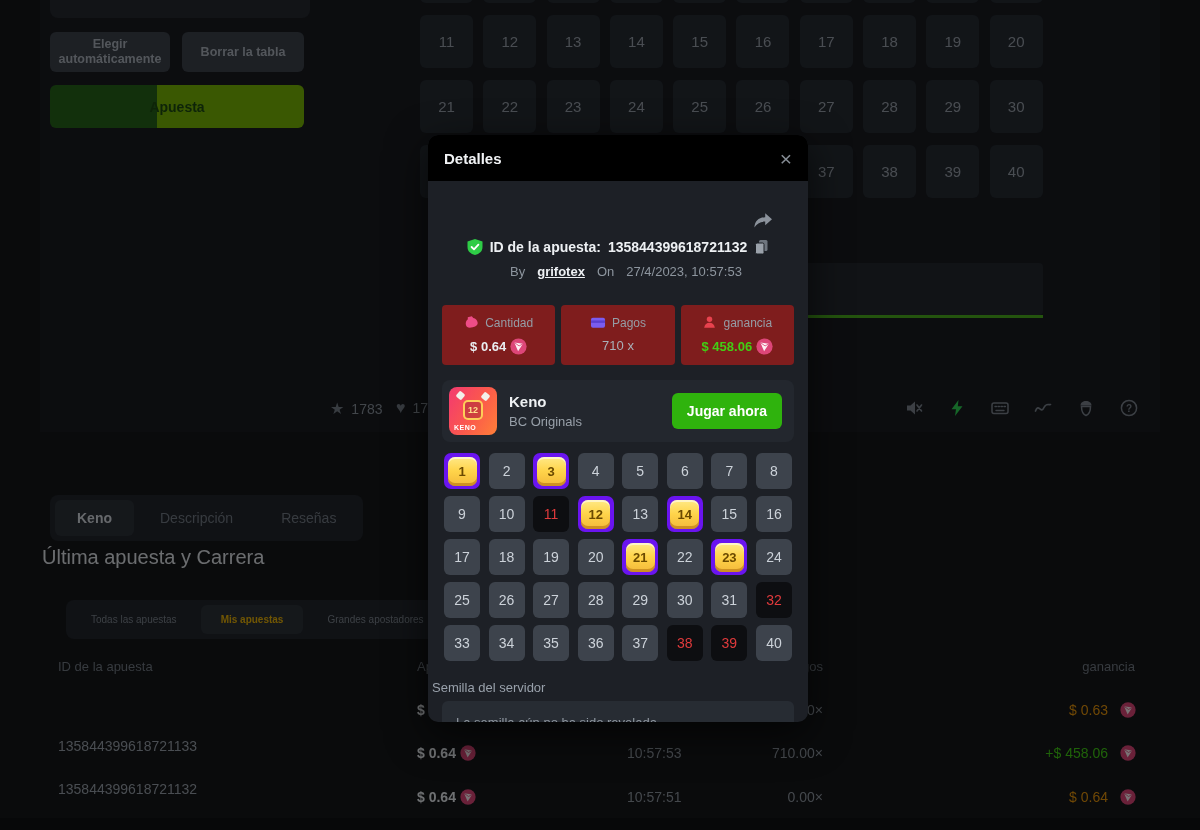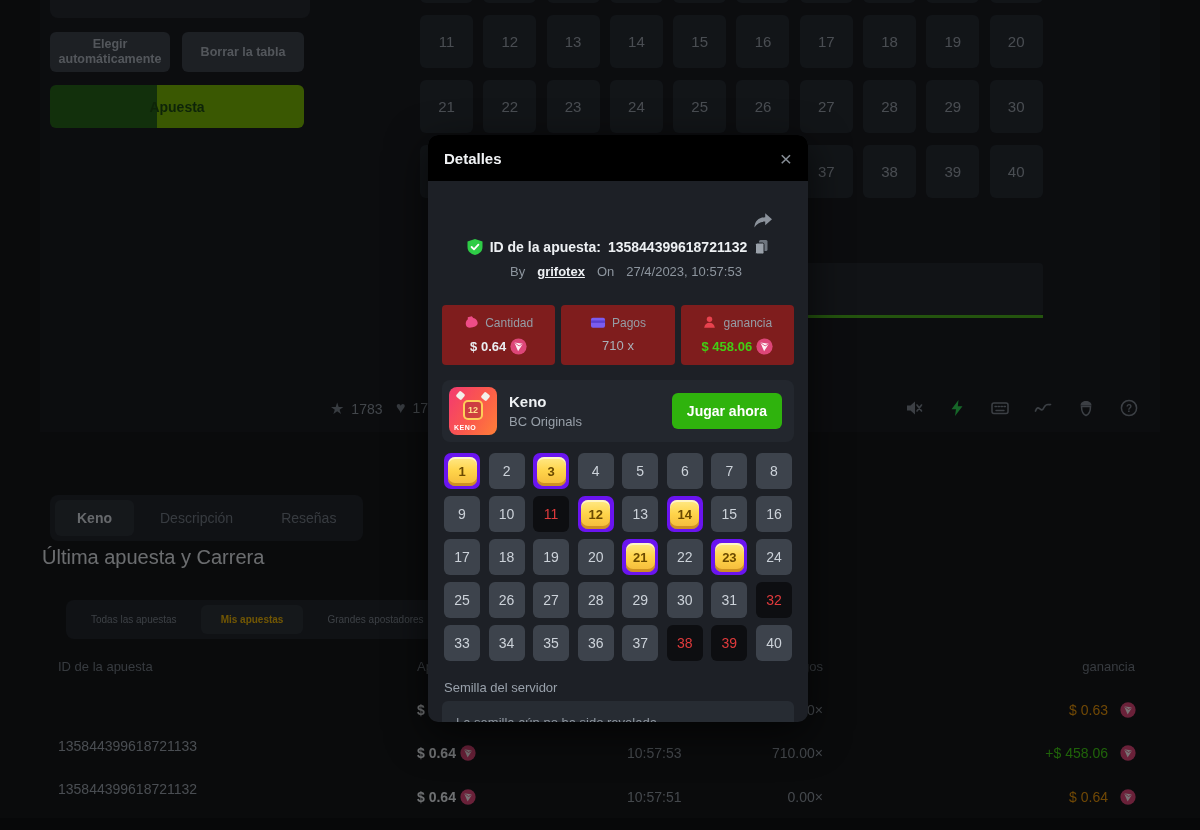--- a/index.html
+++ b/index.html
@@ -118,21 +118,21 @@
     grid-template-columns:repeat(8,36px); justify-content:space-between; row-gap:7px; }
   .m-cell { width:36px; height:36px; border-radius:6px; background:#3d434c; color:#ccd2d9;
     font-size:14px; display:flex; align-items:center; justify-content:center; }
   .m-cell.hit { background:#6a14f0; border-radius:7px; }
   .m-cell.miss { background:#0d0e11; color:#e03a3c; }
   .gem { width:29px; height:29px; border-radius:7px;
     background:linear-gradient(180deg,#ffe987 0%,#ffd44a 48%,#f3b93a 100%);
     box-shadow:inset 0 2px 0 rgba(255,255,255,0.55), inset 0 -3px 0 rgba(170,100,10,0.5);
     color:#6b4a00; font-weight:bold; font-size:13px; display:flex; align-items:center; justify-content:center; }
 
-  .seed-label { position:absolute; top:545px; left:16px; font-size:13px; color:#99a1ab; }
+  .seed-label { position:absolute; top:545px; left:4px; font-size:13px; color:#99a1ab; }
   .seed-input { position:absolute; top:566px; left:14px; right:14px; height:44px; background:#272c33;
     border-radius:6px; color:#8e969f; font-size:13px; padding:14px; }
 </style>
 </head>
 <body>
 
 <div id="app">
 
   <div class="game-panel"></div>
 

